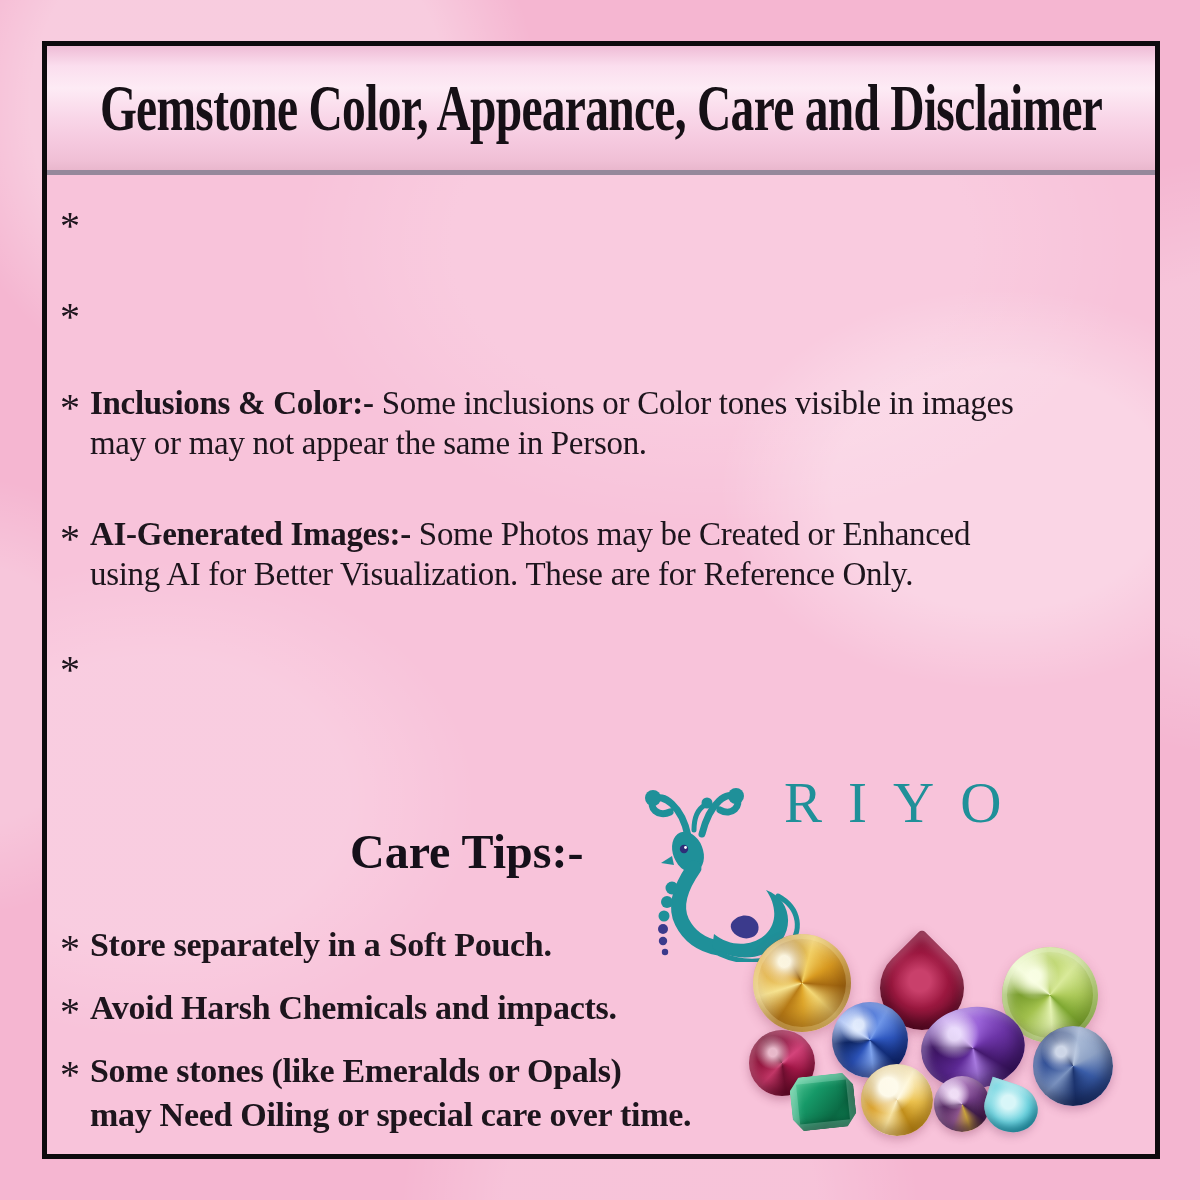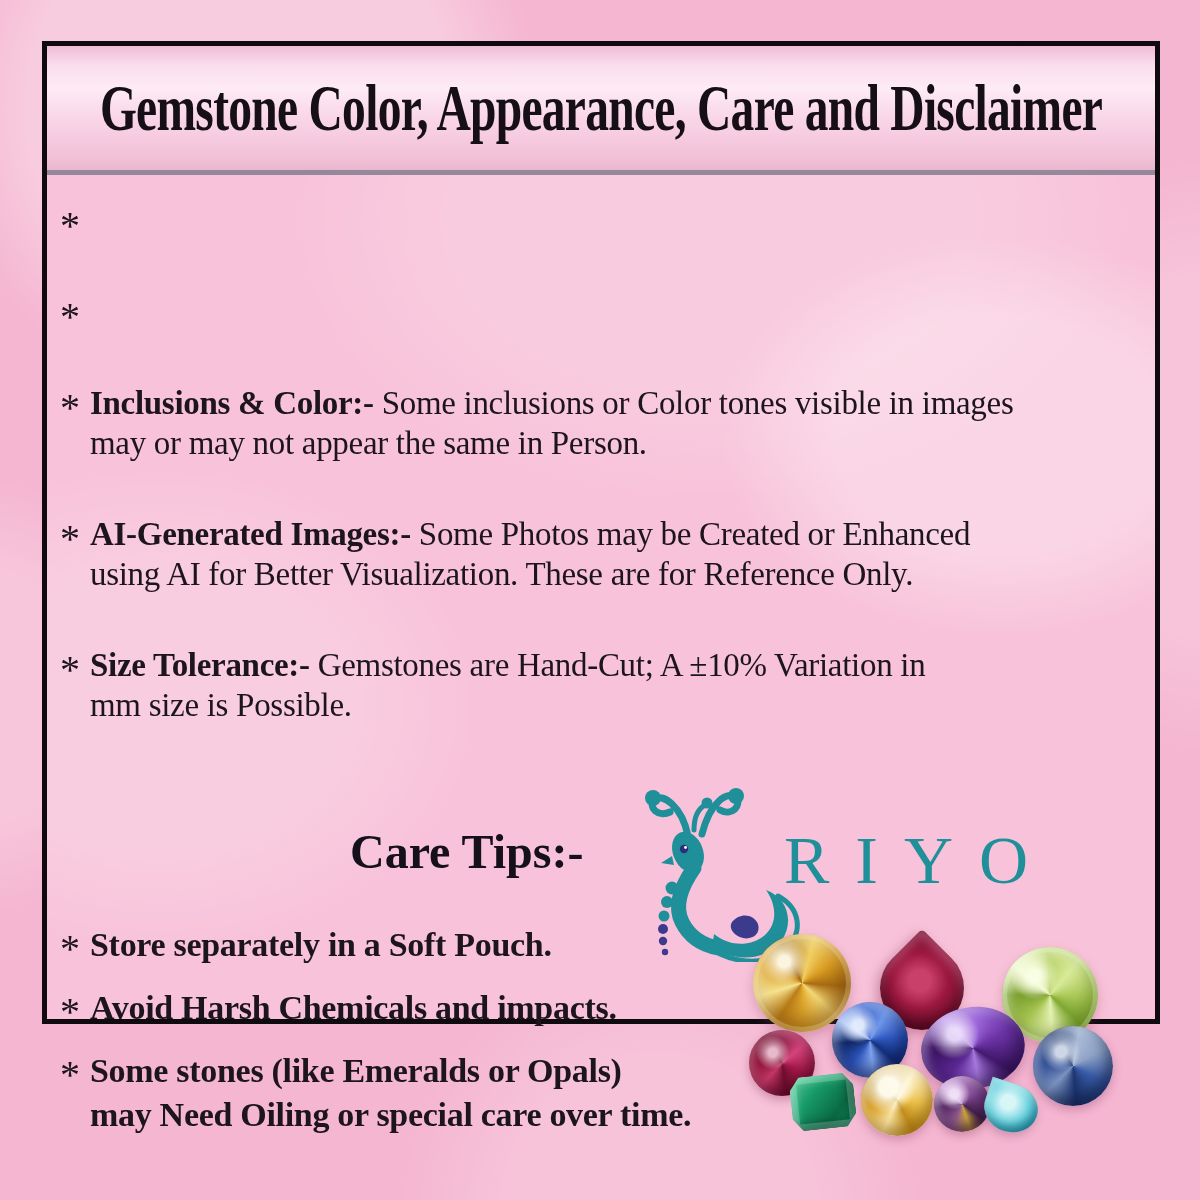--- a/index.html
+++ b/index.html
@@ -7,21 +7,21 @@
     width:1200px;height:1200px;overflow:hidden;position:relative;
     font-family:"Liberation Serif", serif;
     background-color:#f5b6d1;
     background-image:
       radial-gradient(circle 300px at 20% 9%, rgba(255,255,255,.30) 0 70%, rgba(255,255,255,0) 100%),
       radial-gradient(circle 220px at -3% 58%, rgba(255,255,255,.22) 0 60%, rgba(255,255,255,0) 100%),
       radial-gradient(circle 300px at 103% 38%, rgba(255,255,255,.20) 0 60%, rgba(255,255,255,0) 100%),
       radial-gradient(circle 260px at 55% 101%, rgba(255,255,255,.18) 0 60%, rgba(255,255,255,0) 100%);
   }
   .card{
-    position:absolute;left:42px;top:41px;width:1118px;height:983px;
+    position:absolute;left:42px;top:41px;width:1118px;height:1118px;
     box-sizing:border-box;border:5px solid #0e0a0e;
     background-color:#f8c3da;
     background-image:
       radial-gradient(ellipse 280px 200px at 86% 40%, rgba(255,255,255,.30) 0 60%, rgba(255,255,255,0) 100%),
       radial-gradient(ellipse 320px 240px at 10% 68%, rgba(255,255,255,.16) 0 60%, rgba(255,255,255,0) 100%),
       radial-gradient(ellipse 420px 280px at 60% 18%, rgba(255,255,255,.14) 0 60%, rgba(255,255,255,0) 100%);
   }
   .banner{
     position:absolute;left:0;right:0;top:0;height:124px;
     border-bottom:5px solid #95889b;
@@ -39,21 +39,21 @@
   .bullet b{font-weight:bold;}
   .care-heading{
     position:absolute;left:303px;top:782px;font-size:48px;font-weight:bold;color:#15101a;line-height:1;text-align:center;
   }
   .care-list{position:absolute;left:13px;top:877px;}
   .care-item{display:flex;margin-bottom:19px;color:#1d151d;font-size:34px;line-height:44px;}
   .care-item .marker{flex:0 0 30px;font-size:40px;line-height:44px;position:relative;top:4px;}
   .care-item .btxt{white-space:pre-line;letter-spacing:-0.3px;font-weight:bold;}
   .logo{position:absolute;left:581px;top:726px;width:180px;height:190px;}
   .brand-name{
-    position:absolute;left:737px;top:780px;font-size:68px;line-height:1;
+    position:absolute;left:737px;top:728px;font-size:57px;line-height:1;
     color:#1f9099;letter-spacing:26px;font-weight:normal;white-space:nowrap;
   }
   
   .gem{position:absolute;}
   .round{border-radius:50%;}
   .gem-citrine{
     left:706px;top:888px;width:98px;height:98px;
     background:
       radial-gradient(circle at 32% 28%, rgba(255,252,235,.95) 0 6%, rgba(255,255,255,0) 24%),
       conic-gradient(from 15deg,#f2cf63,#d99b21 12%,#a86c12 22%,#f4d876 33%,#e0a82c 45%,#b97d17 55%,#f6e290 66%,#d89a22 78%,#9c640f 88%,#f2cf63);
@@ -152,22 +152,20 @@
       <span class="btxt"><b>Inclusions &amp; Color:-</b><span> Some inclusions or Color tones visible in images
 may or may not appear the same in Person.</span></span>
     </div>
     <div class="bullet">
       <span class="marker">*</span>
       <span class="btxt"><b>AI-Generated Images:-</b><span> Some Photos may be Created or Enhanced
 using AI for Better Visualization. These are for Reference Only.</span></span>
     </div>
     <div class="bullet">
       <span class="marker">*</span>
-      <span class="btxt"><b>Size Tolerance:-</b><span> Gemstones are Hand-Cut; A ±10% Variation in
-mm size is Possible.</span></span>
     </div>
   </div>
 
   <div class="care-heading">Care Tips:-</div>
 
   <svg class="logo" viewBox="0 0 180 190" xmlns="http://www.w3.org/2000/svg">
     <g fill="none" stroke="#1f9099" stroke-linecap="round">
       <path d="M60,64 C54,34 34,20 26,28 C20,35 30,46 42,40" stroke-width="7"></path>
       <path d="M74,62 C82,30 100,18 108,26 C114,33 104,45 92,38" stroke-width="7"></path>
       <path d="M66,58 C66,44 70,37 77,33" stroke-width="5"></path>

